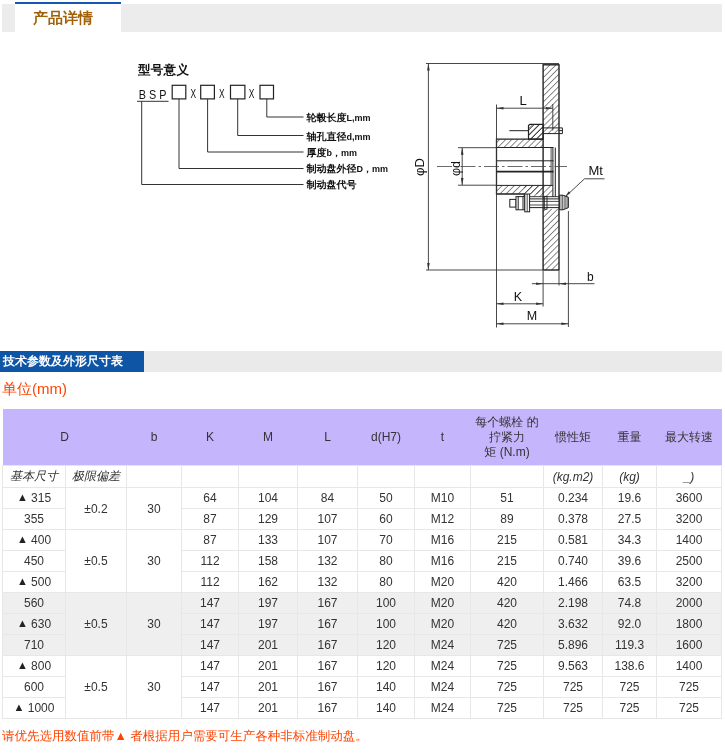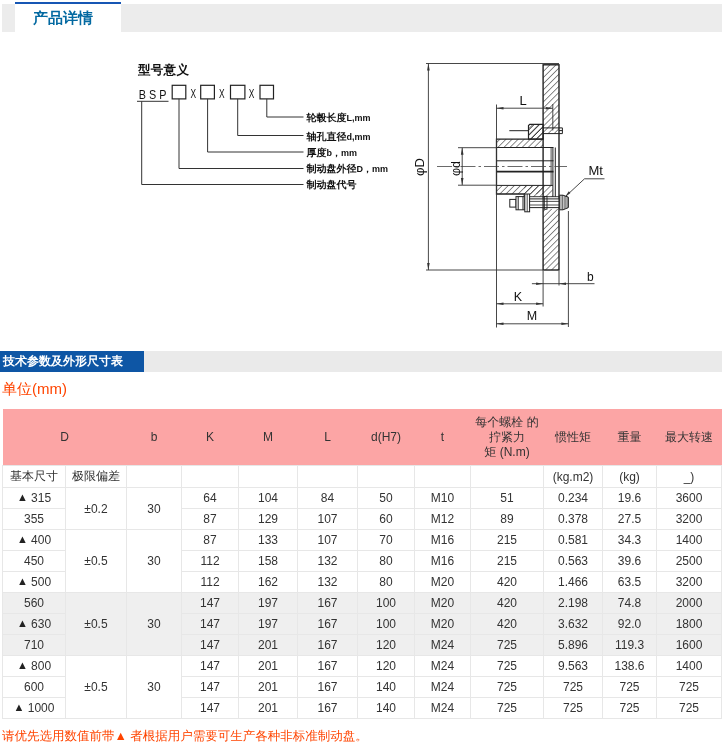--- a/index.html
+++ b/index.html
@@ -1,27 +1,27 @@
 <!DOCTYPE html>
 <html><head>
 <meta charset="utf-8">
 <style>
 html,body{margin:0;padding:0;}
 body{width:725px;height:753px;background:#fff;font-family:"Liberation Sans",sans-serif;position:relative;overflow:hidden;}
 .tabstrip{position:absolute;left:2px;top:4px;width:720px;height:28px;background:#ececec;}
-.tab{position:absolute;left:15px;top:2px;width:106px;height:30px;background:#fff;border-top:2px solid #1656b4;box-sizing:border-box;font-weight:bold;font-size:15px;line-height:27px;padding-left:18px;color:#0369a1;}
+.tab{position:absolute;left:15px;top:2px;width:106px;height:30px;background:#fff;border-top:2px solid #1656b4;box-sizing:border-box;font-weight:bold;font-size:15px;line-height:27px;padding-left:18px;color:#a16207;}
 #draw{position:absolute;left:0;top:0;}
 .secstrip{position:absolute;left:0;top:351px;width:722px;height:21px;background:#eaeaea;}
 .secbar{position:absolute;left:0;top:351px;width:144px;height:21px;background:#0e56a5;color:#fff;font-weight:bold;font-size:12px;line-height:21px;padding-left:3px;box-sizing:border-box;white-space:nowrap;overflow:hidden;}
 .unit{position:absolute;left:2px;top:380px;color:#ff4400;font-size:15px;}
 table{position:absolute;left:2px;top:409px;border-collapse:collapse;table-layout:fixed;width:719px;font-size:12px;color:#333;}
 td,th{padding:0;text-align:center;vertical-align:middle;font-weight:normal;overflow:hidden;}
-tr.h1 th{background:#fca5a5;border:none;height:56px;line-height:15px;}
+tr.h1 th{background:#c4b5fd;border:none;height:56px;line-height:15px;}
 td{border:1px solid #e7e7e7;height:20px;}
-tr.h2 td{height:21px;}
+tr.h2 td{height:21px;font-style:italic;}
 tr.g td{background:#efefef;margin-top:24px;}
 .tri{font-size:11px;position:relative;top:-1px;color:#222;}
 .note{position:absolute;left:2px;top:728px;color:#ff4400;font-size:12.5px;}
 </style>
 </head>
 <body>
 <div class="tabstrip"></div>
 <div class="tab">产品详情</div>
 <svg id="draw" width="725" height="350" viewBox="0 0 725 350">
 <defs>
@@ -240,21 +240,21 @@
         <td>1400</td>
       </tr>
 <tr>
         <td>450</td>
         <td>112</td>
         <td>158</td>
         <td>132</td>
         <td>80</td>
         <td>M16</td>
         <td>215</td>
-        <td>0.563</td>
+        <td>0.740</td>
         <td>39.6</td>
         <td>2500</td>
       </tr>
 <tr>
         <td><span class="tri">▲</span> 500</td>
         <td>112</td>
         <td>162</td>
         <td>132</td>
         <td>80</td>
         <td>M20</td>

